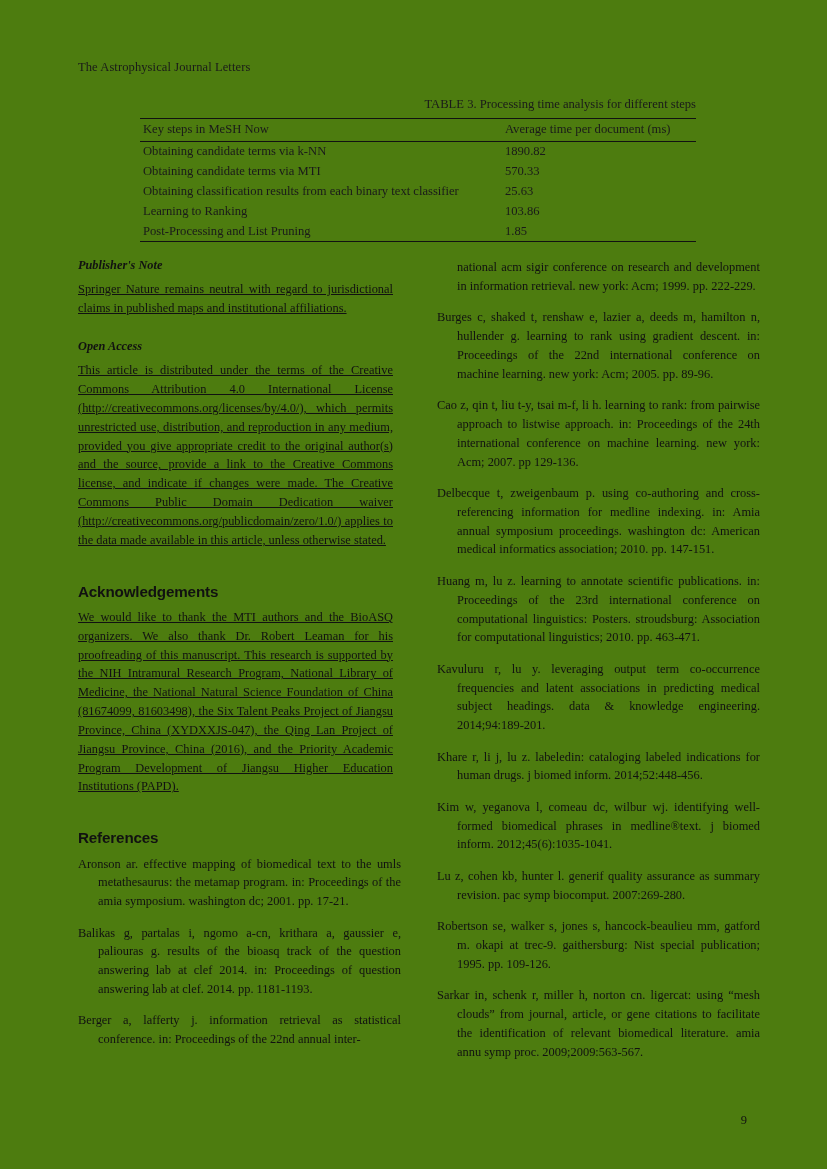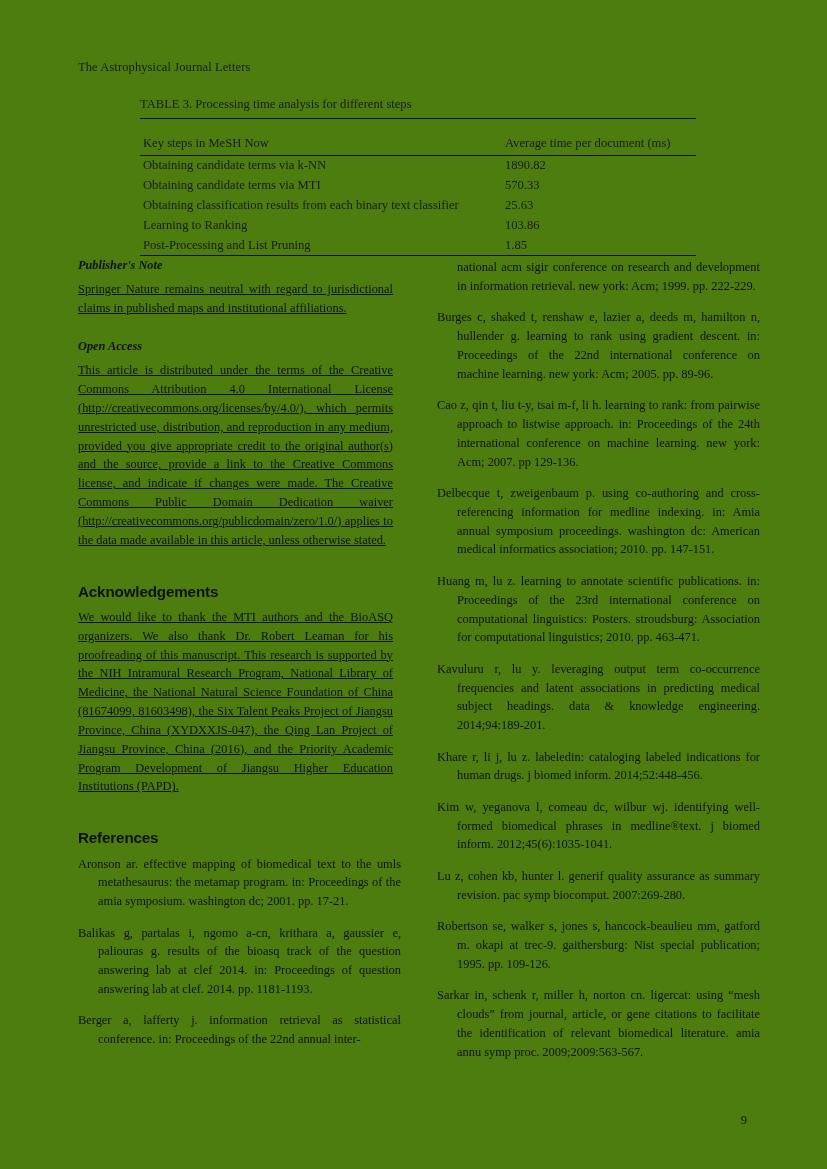--- a/index.html
+++ b/index.html
@@ -30,21 +30,21 @@
   }
 
   
   .table-block {
     position: absolute;
     left: 140px;
     top: 97px;
     width: 556px;
   }
   .table-caption {
-    text-align: left;
+    text-align: right;
     font-size: 12.6px;
     margin-bottom: 6px;
     color: #1a1a1a;
   }
   table.data-table {
     width: 100%;
     border-collapse: collapse;
     font-size: 12.6px;
     color: #1a1a1a;
   }
@@ -52,21 +52,21 @@
   table.data-table td {
     text-align: left;
     padding: 2.4px 0 2.6px 0;
     font-weight: normal;
   }
   table.data-table th.c1, table.data-table td.c1 { width: 363px; padding-left: 3px; }
   table.data-table th.c2, table.data-table td.c2 { width: 193px; padding-left: 3px; }
   .rule-top    { border-top: 1.3px solid #111; }
   .rule-mid    { border-bottom: 0.9px solid #111; }
   .rule-bottom { border-bottom: 1.3px solid #111; margin-top: 40px; }
-  thead tr.head-row th { padding-top: 17px; padding-bottom: 3.5px; margin-left: 8px; }
+  thead tr.head-row th { padding-top: 3px; padding-bottom: 3.5px; margin-left: 8px; }
 
   
   .col {
     position: absolute;
     top: 258px;
     width: 323px;
     font-size: 12.4px;
     line-height: 1.52;
     text-align: justify;
     color: #111;

